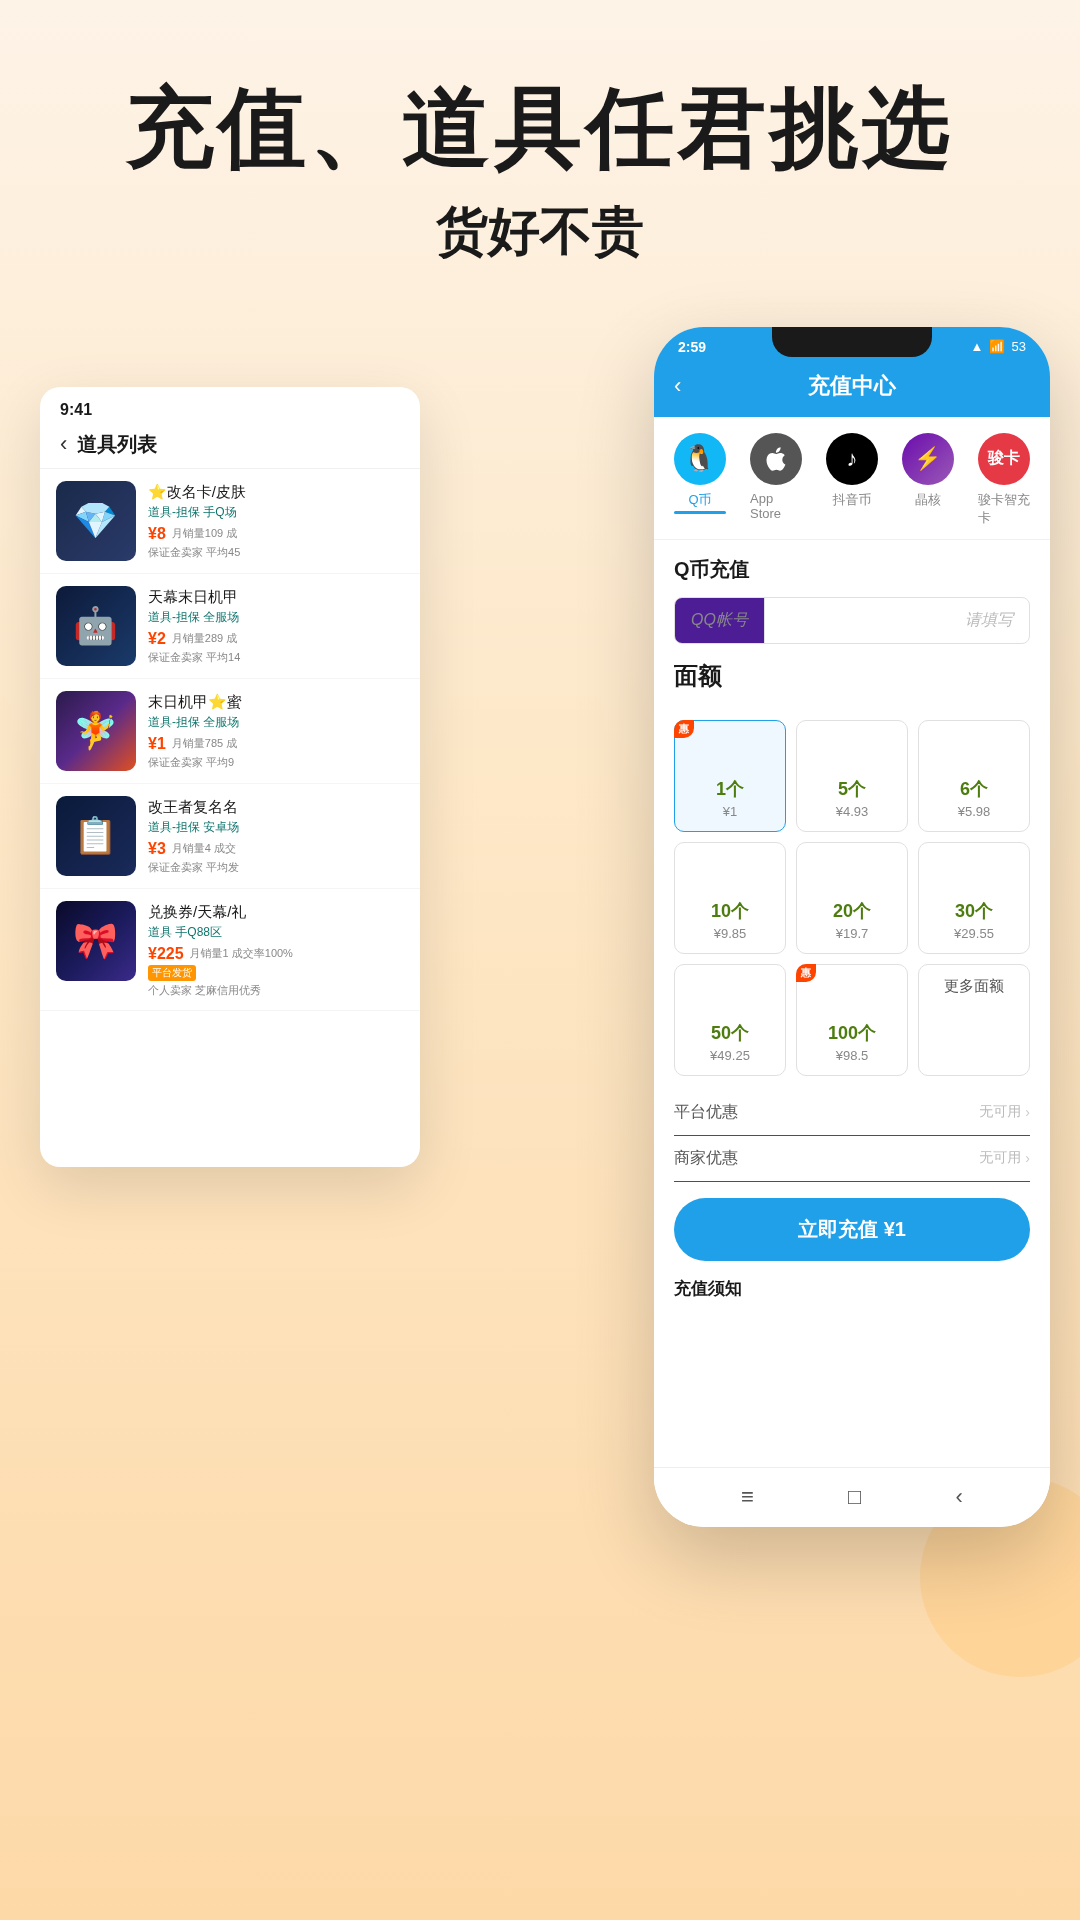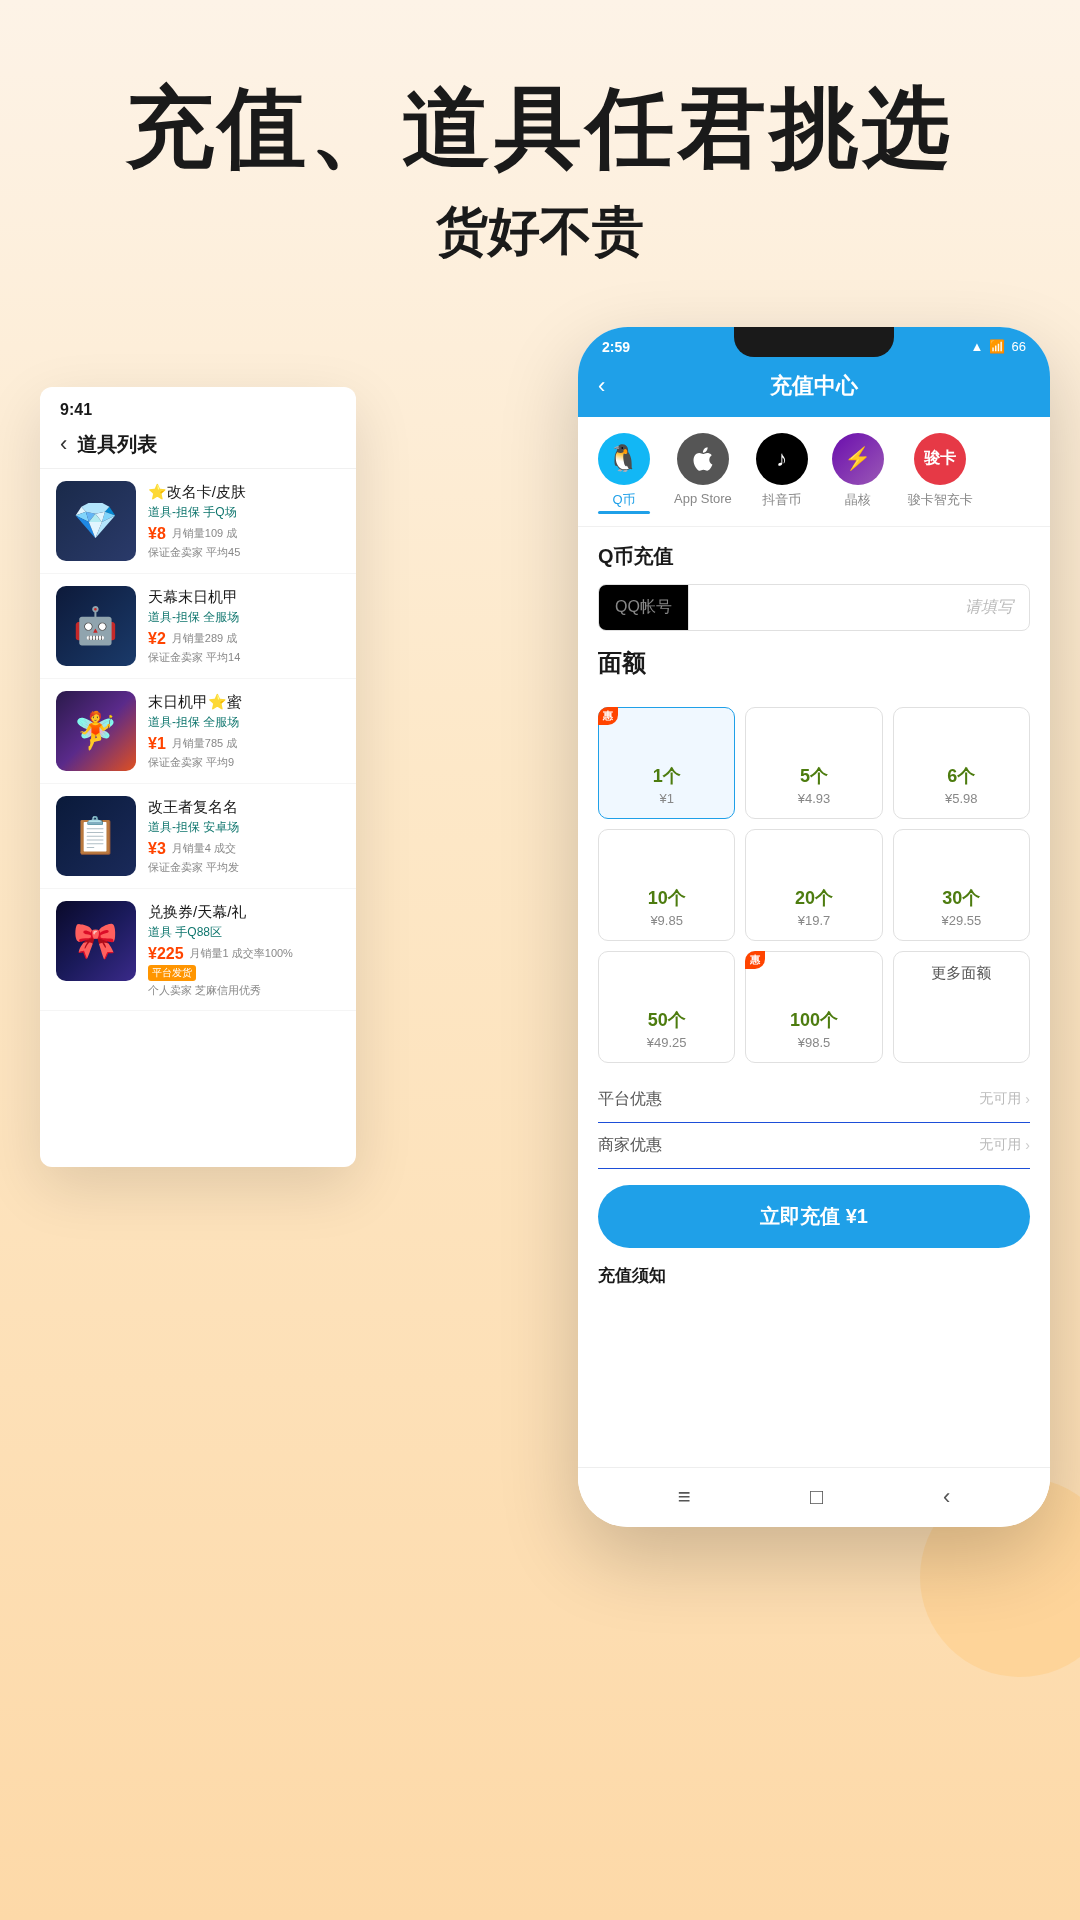--- a/index.html
+++ b/index.html
@@ -37,24 +37,24 @@
       width: 1080px;
       height: 1450px;
       margin-top: 20px;
     }
 
     
     .phone-back {
       position: absolute;
       left: 40px;
       top: 60px;
-      width: 316px;
+      width: 380px;
       height: 780px;
       background: #fff;
-      border-radius: 12px;
+      border-radius: 20px;
       box-shadow: 0 20px 60px rgba(0,0,0,0.12);
       overflow: hidden;
       z-index: 1;
     }
     .phone-back-statusbar {
       padding: 14px 20px 6px;
       font-size: 16px;
       font-weight: 600;
       color: #1a1a1a;
     }
@@ -145,21 +145,21 @@
       padding: 1px 4px;
       border-radius: 3px;
       margin-right: 4px;
     }
 
     
     .phone-front {
       position: absolute;
       right: 30px;
       top: 0;
-      width: 472px;
+      width: 396px;
       height: 1200px;
       background: #f5f5f5;
       border-radius: 50px;
       box-shadow: 0 30px 80px rgba(0,0,0,0.2);
       overflow: hidden;
       z-index: 2;
     }
     .phone-notch {
       position: absolute;
       top: 0;
@@ -271,23 +271,24 @@
       display: flex;
       border: 1px solid #e0e0e0;
       border-radius: 8px;
       overflow: hidden;
       margin-bottom: 16px;
     }
     .account-label {
       padding: 12px 16px;
       font-size: 16px;
       color: #888;
-      background: #000000;
+      background: #4c1d95;
       border-right: 1px solid #e0e0e0;
       white-space: nowrap;
+      font-style: italic;
     }
     .account-placeholder {
       padding: 12px 16px;
       font-size: 16px;
       color: #bbb;
       flex: 1;
       text-align: right;
       font-style: italic;
     }
     .amount-section-label {
@@ -519,21 +520,21 @@
   </div>
 
   <div class="phone-front">
     <div class="phone-notch"></div>
 
     <div class="front-statusbar">
       <span class="statusbar-time">2:59</span>
       <div class="statusbar-icons">
         <span>▲</span>
         <span>📶</span>
-        <span>66</span>
+        <span>53</span>
       </div>
     </div>
 
     <div class="front-header">
       <span class="front-back-btn">‹</span>
       <span class="front-header-title">充值中心</span>
     </div>
 
     <div class="front-content">
 

